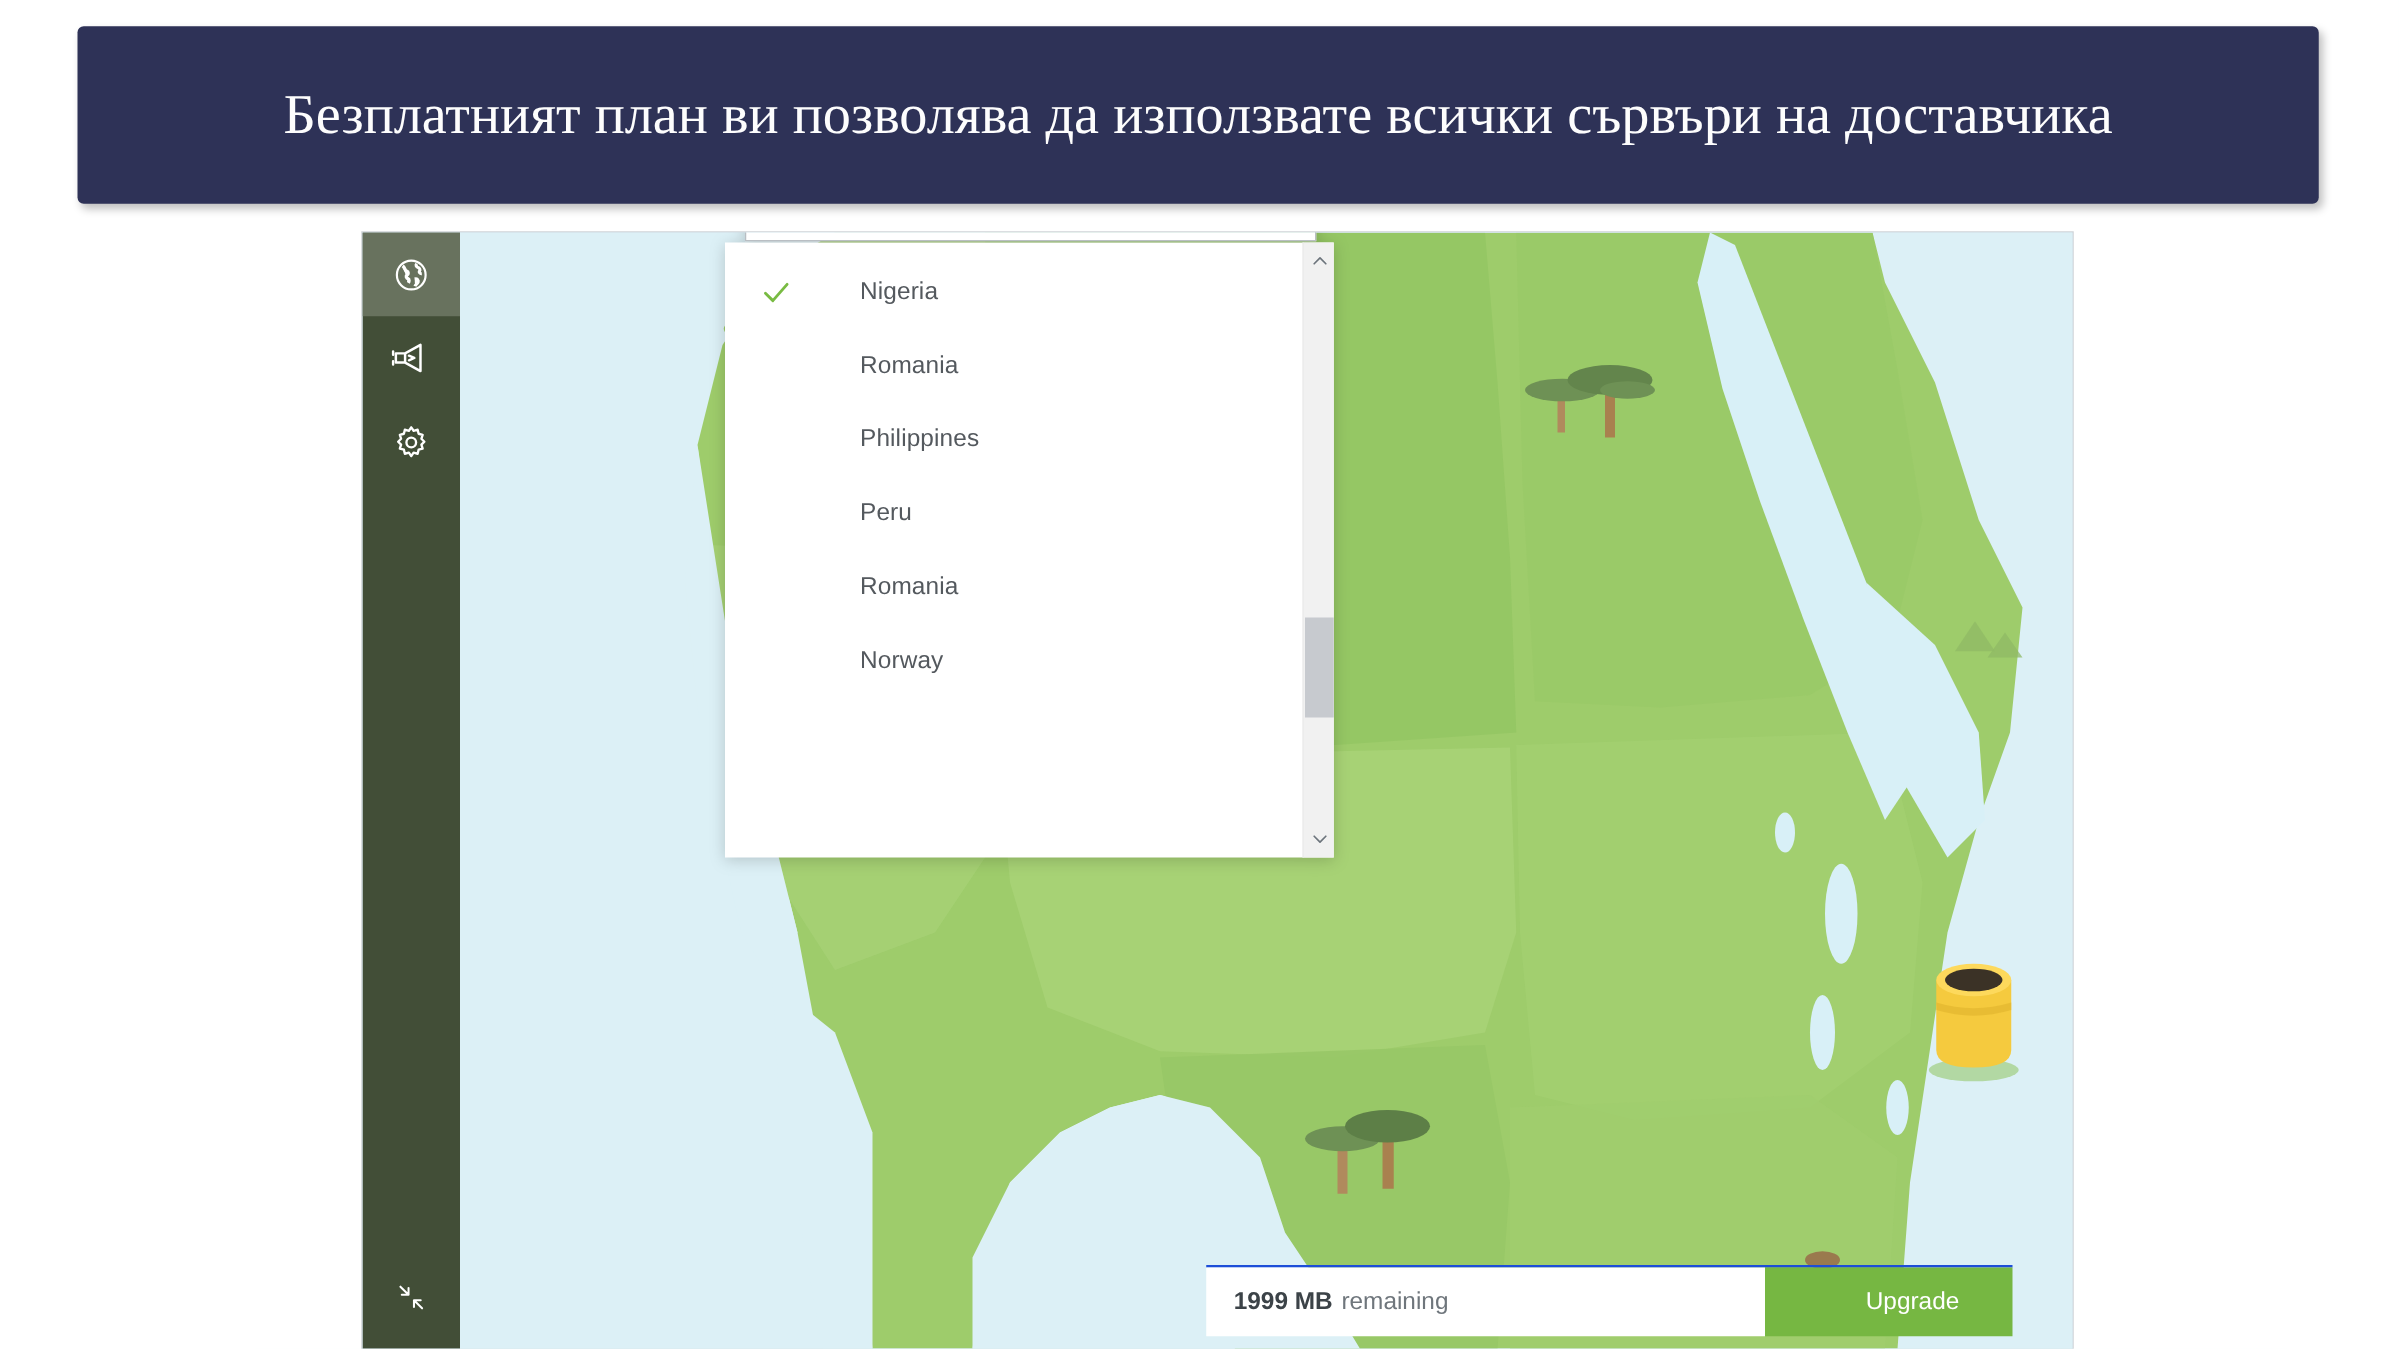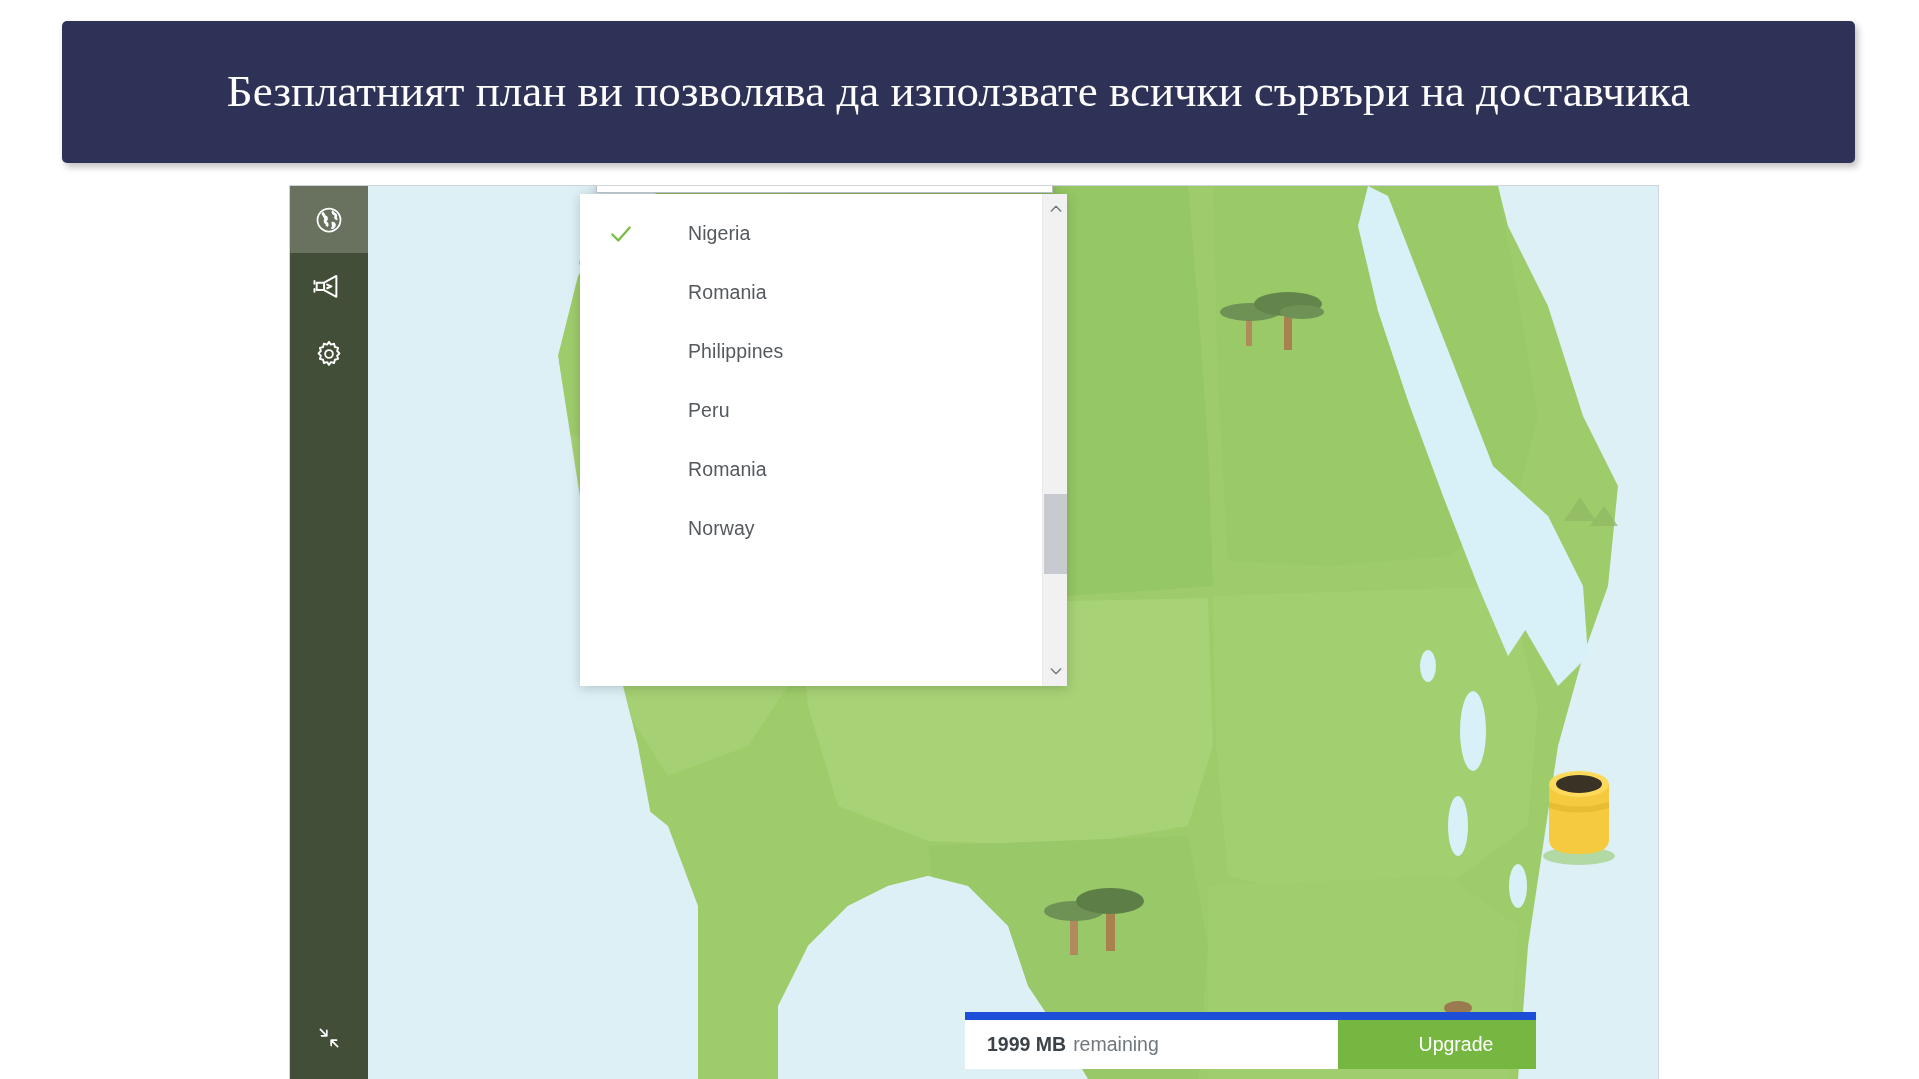--- a/index.html
+++ b/index.html
@@ -155,25 +155,25 @@
     top: 300px;
     height: 80px;
     background: #c7cacf;
   }
 
   
   .bottom-bar {
     position: absolute;
     left: 675px;
     bottom: 10px;
-    width: 571px;
+    width: 645px;
     height: 57px;
     display: flex;
     z-index: 15;
-    border-top: 8px solid #1d4ed8;
+    border-top: 2px solid #1d4ed8;
   }
   .data-remaining {
     flex: 1 1 auto;
     background: #ffffff;
     display: flex;
     align-items: center;
     padding-left: 22px;
     font-size: 19.5px;
     color: #6f767c;
   }

